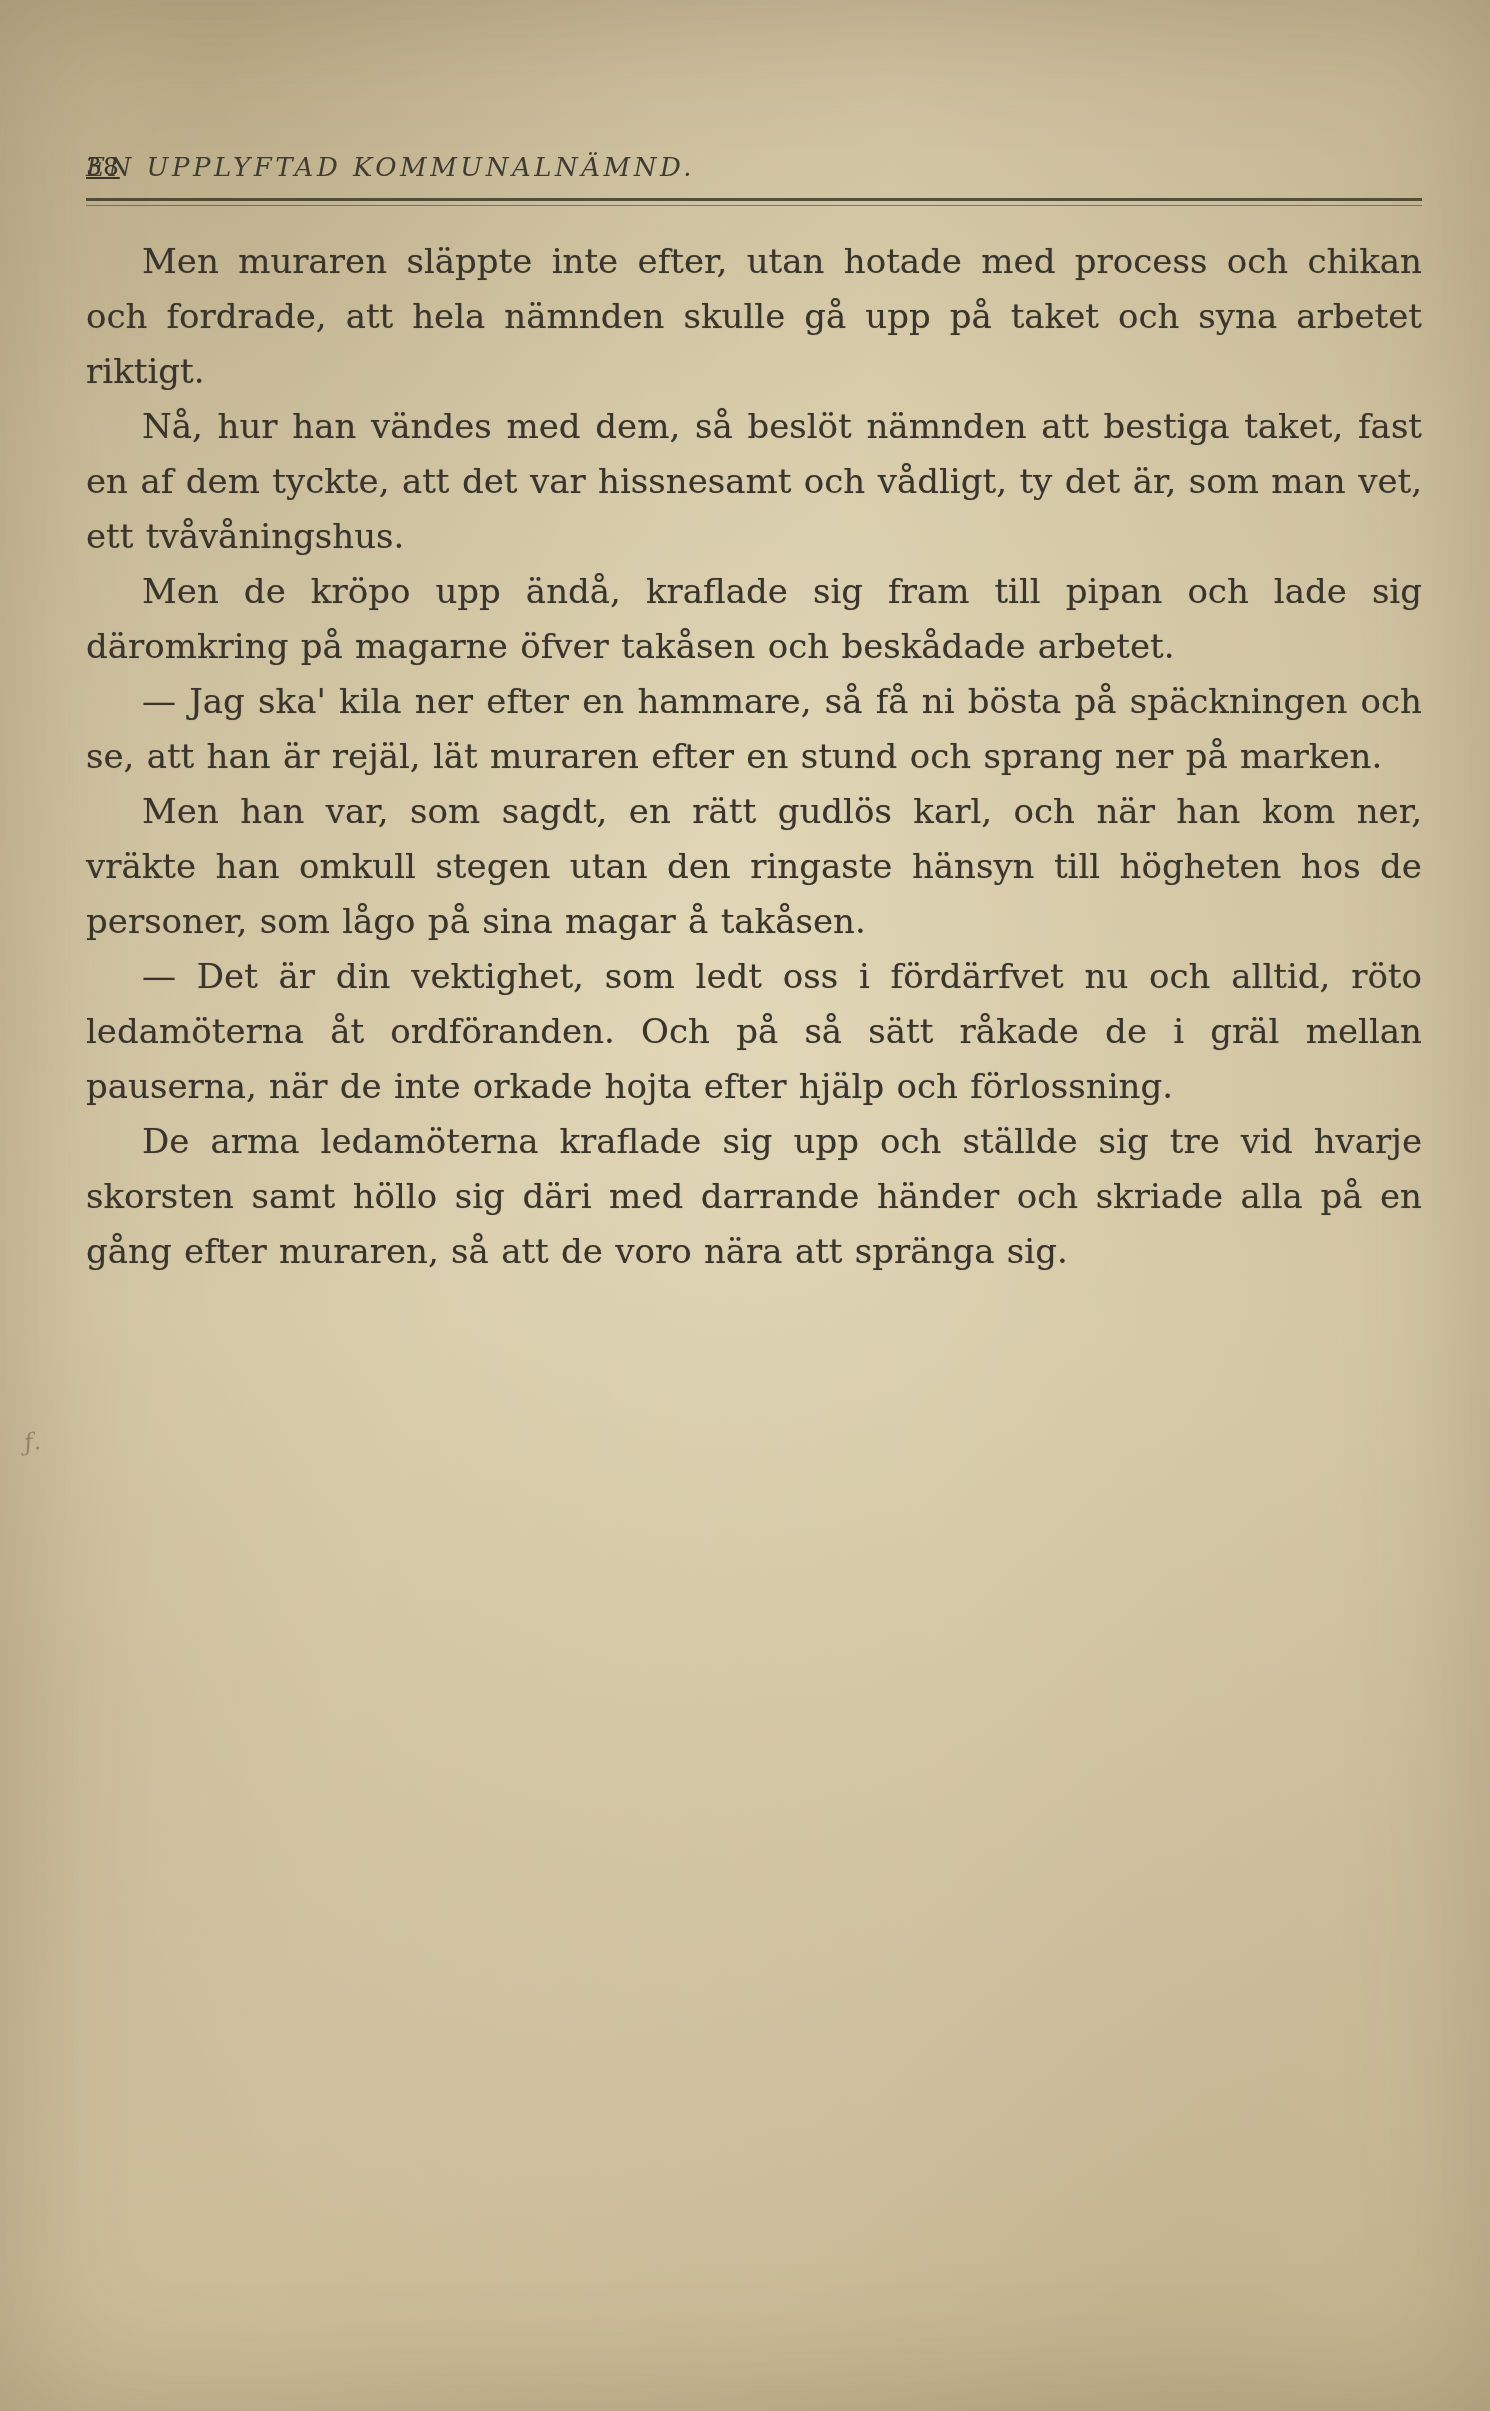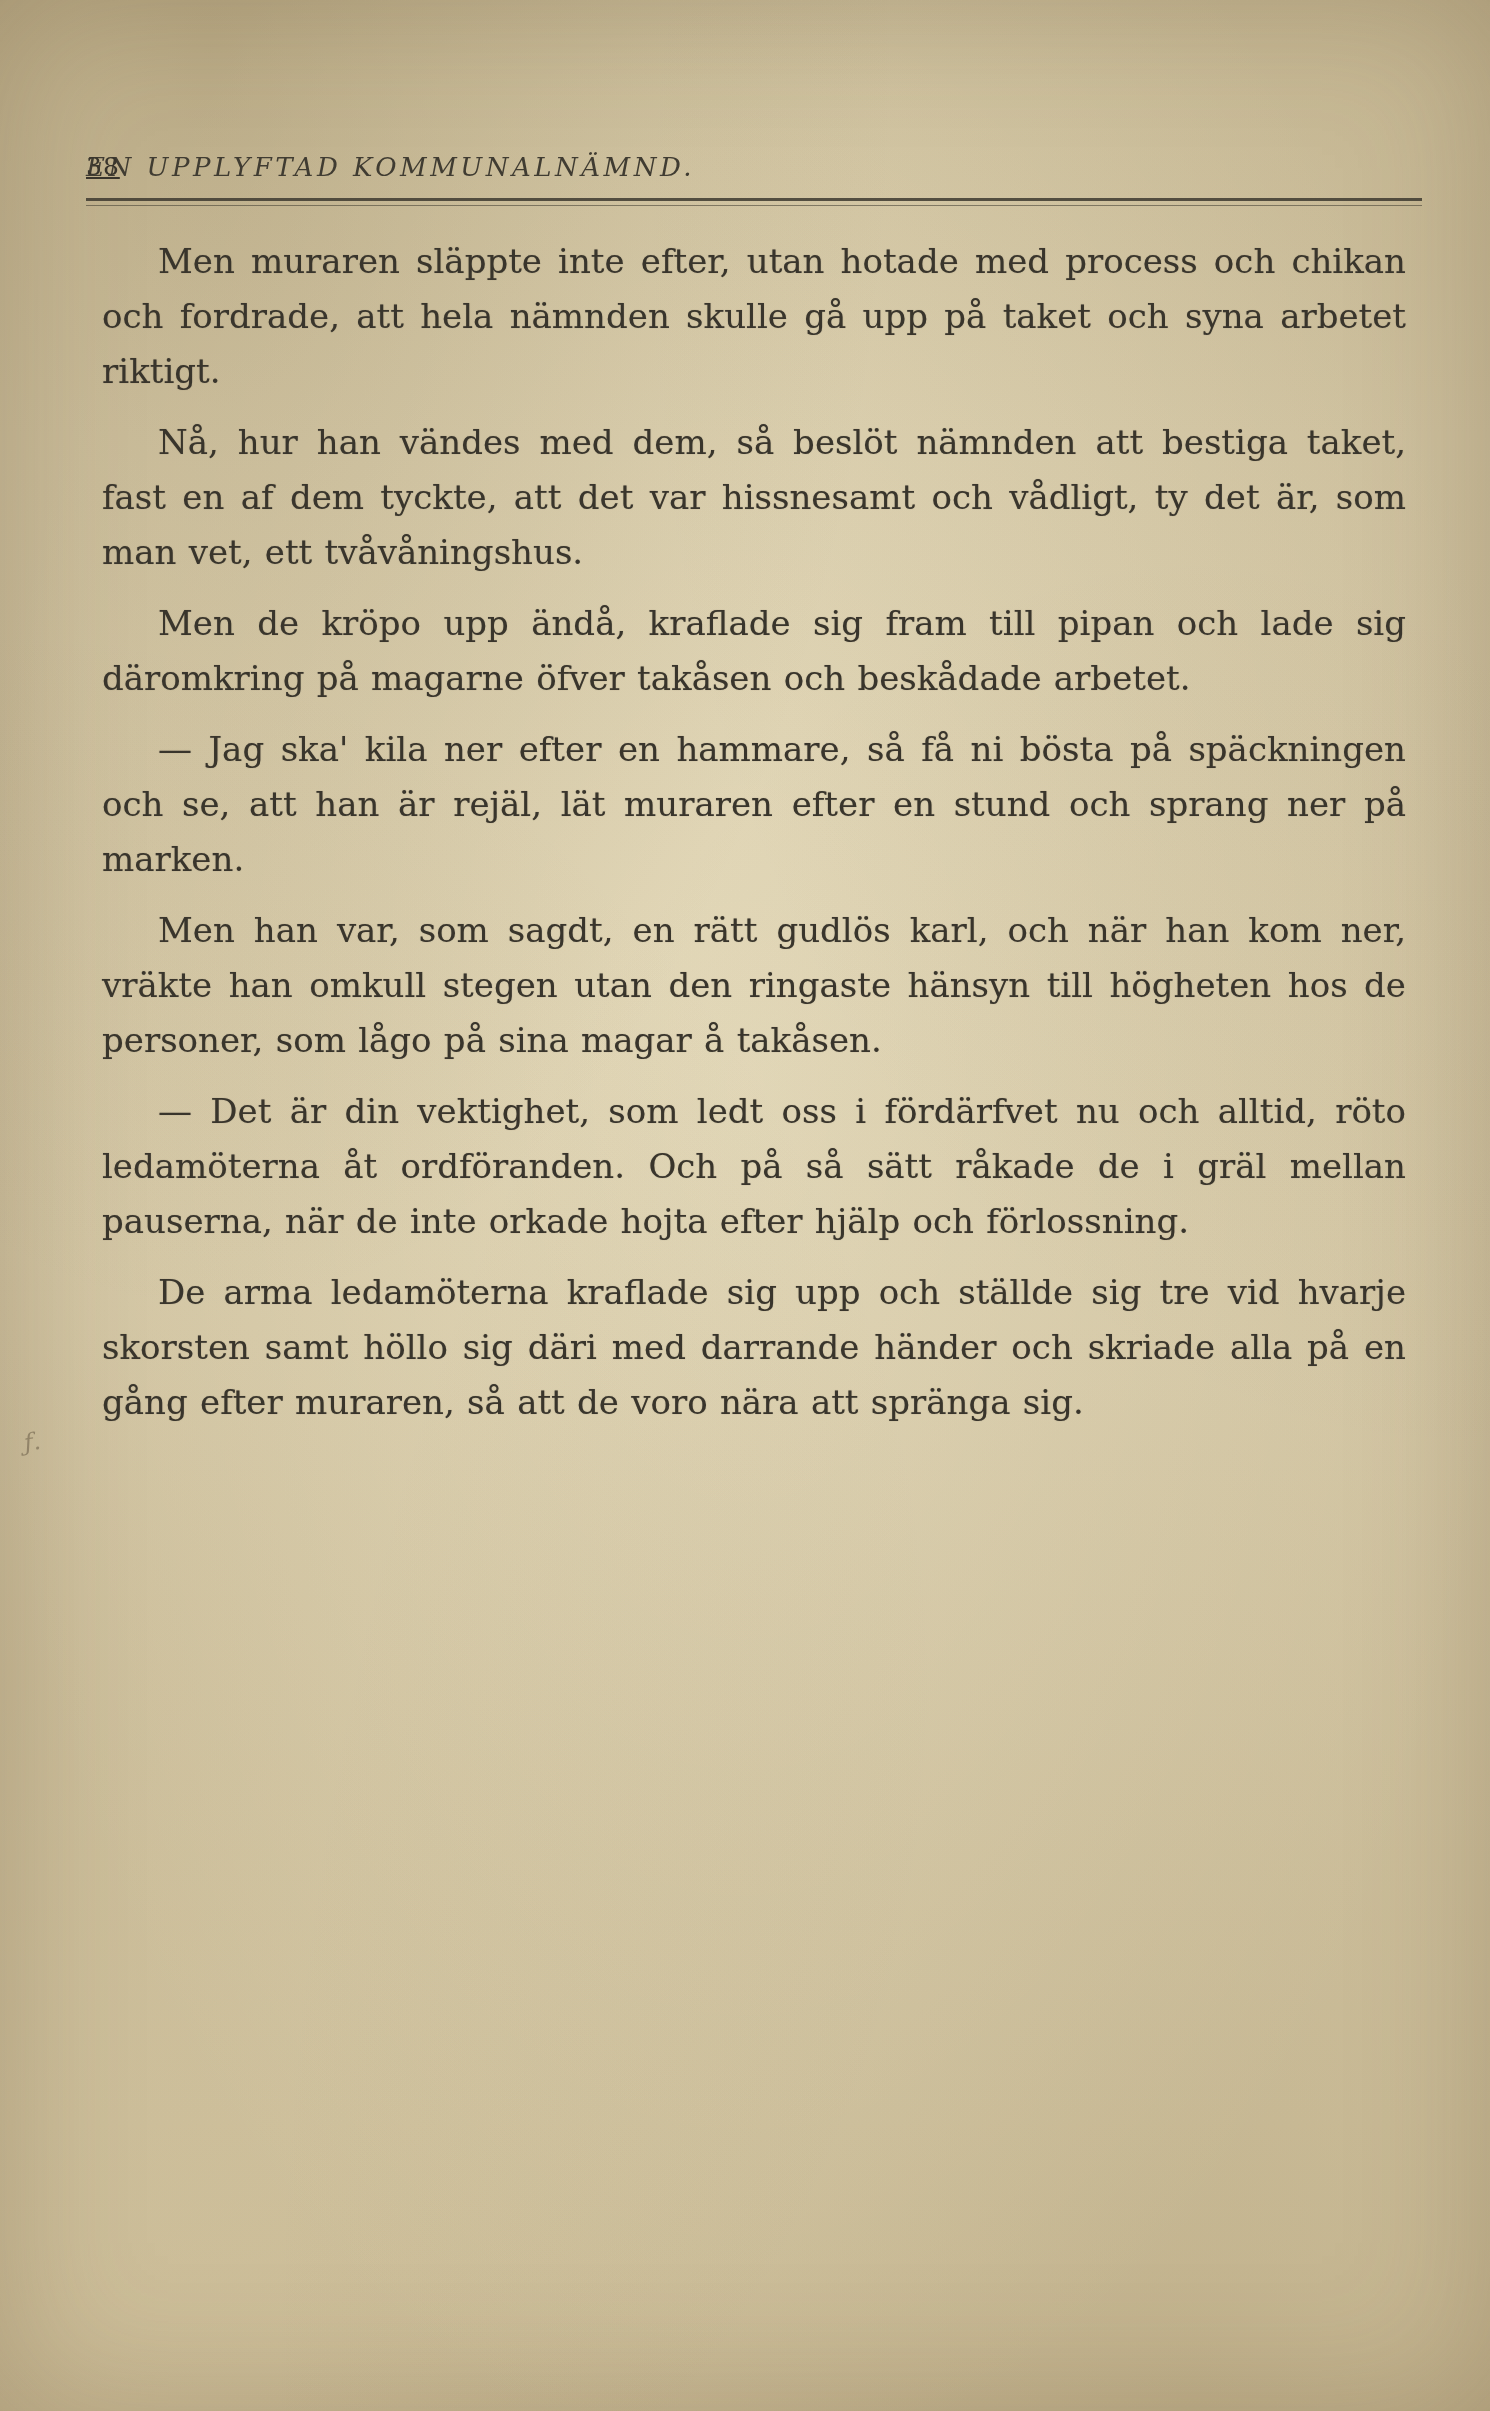--- a/index.html
+++ b/index.html
@@ -57,21 +57,21 @@
   .header-rule {
     margin-top: 14px;
     height: 4px;
     border-top: 3px solid rgba(62,58,48,0.85);
     border-bottom: 1px solid rgba(62,58,48,0.55);
   }
   .text-block {
     margin-top: 28px;
   }
   .para {
-    margin: 16px;
+    margin: 0;
     font-size: 34px;
     line-height: 55px;
     text-align: justify;
     text-indent: 56px;
     word-spacing: 1.5px;
     text-shadow: 0 0 1px rgba(57,53,44,0.35);
   }
   .margin-mark {
     position: absolute;
     left: 24px;

